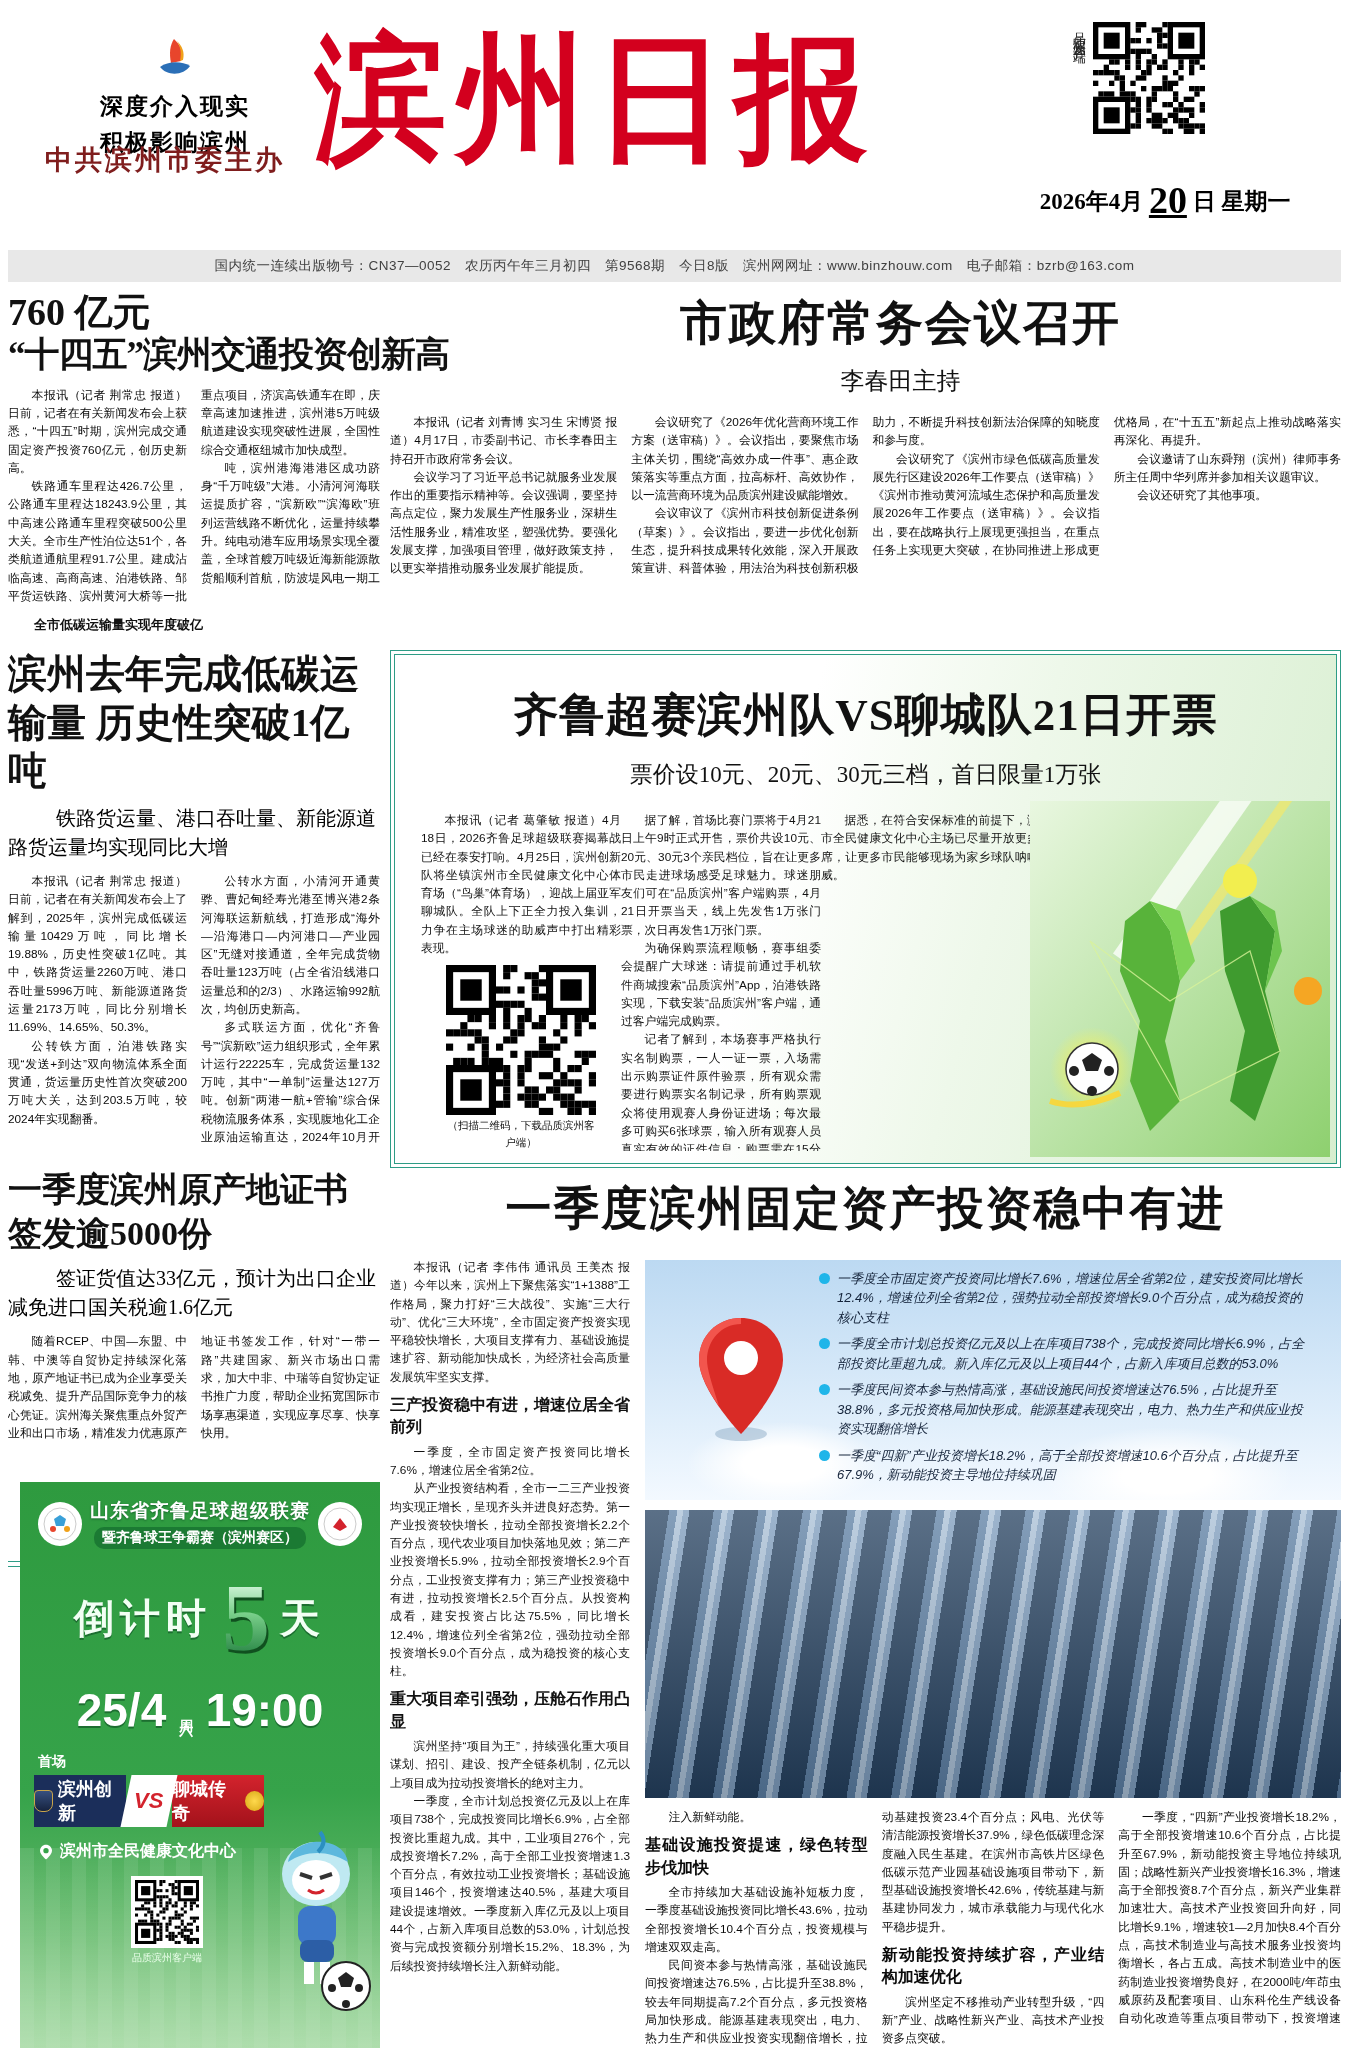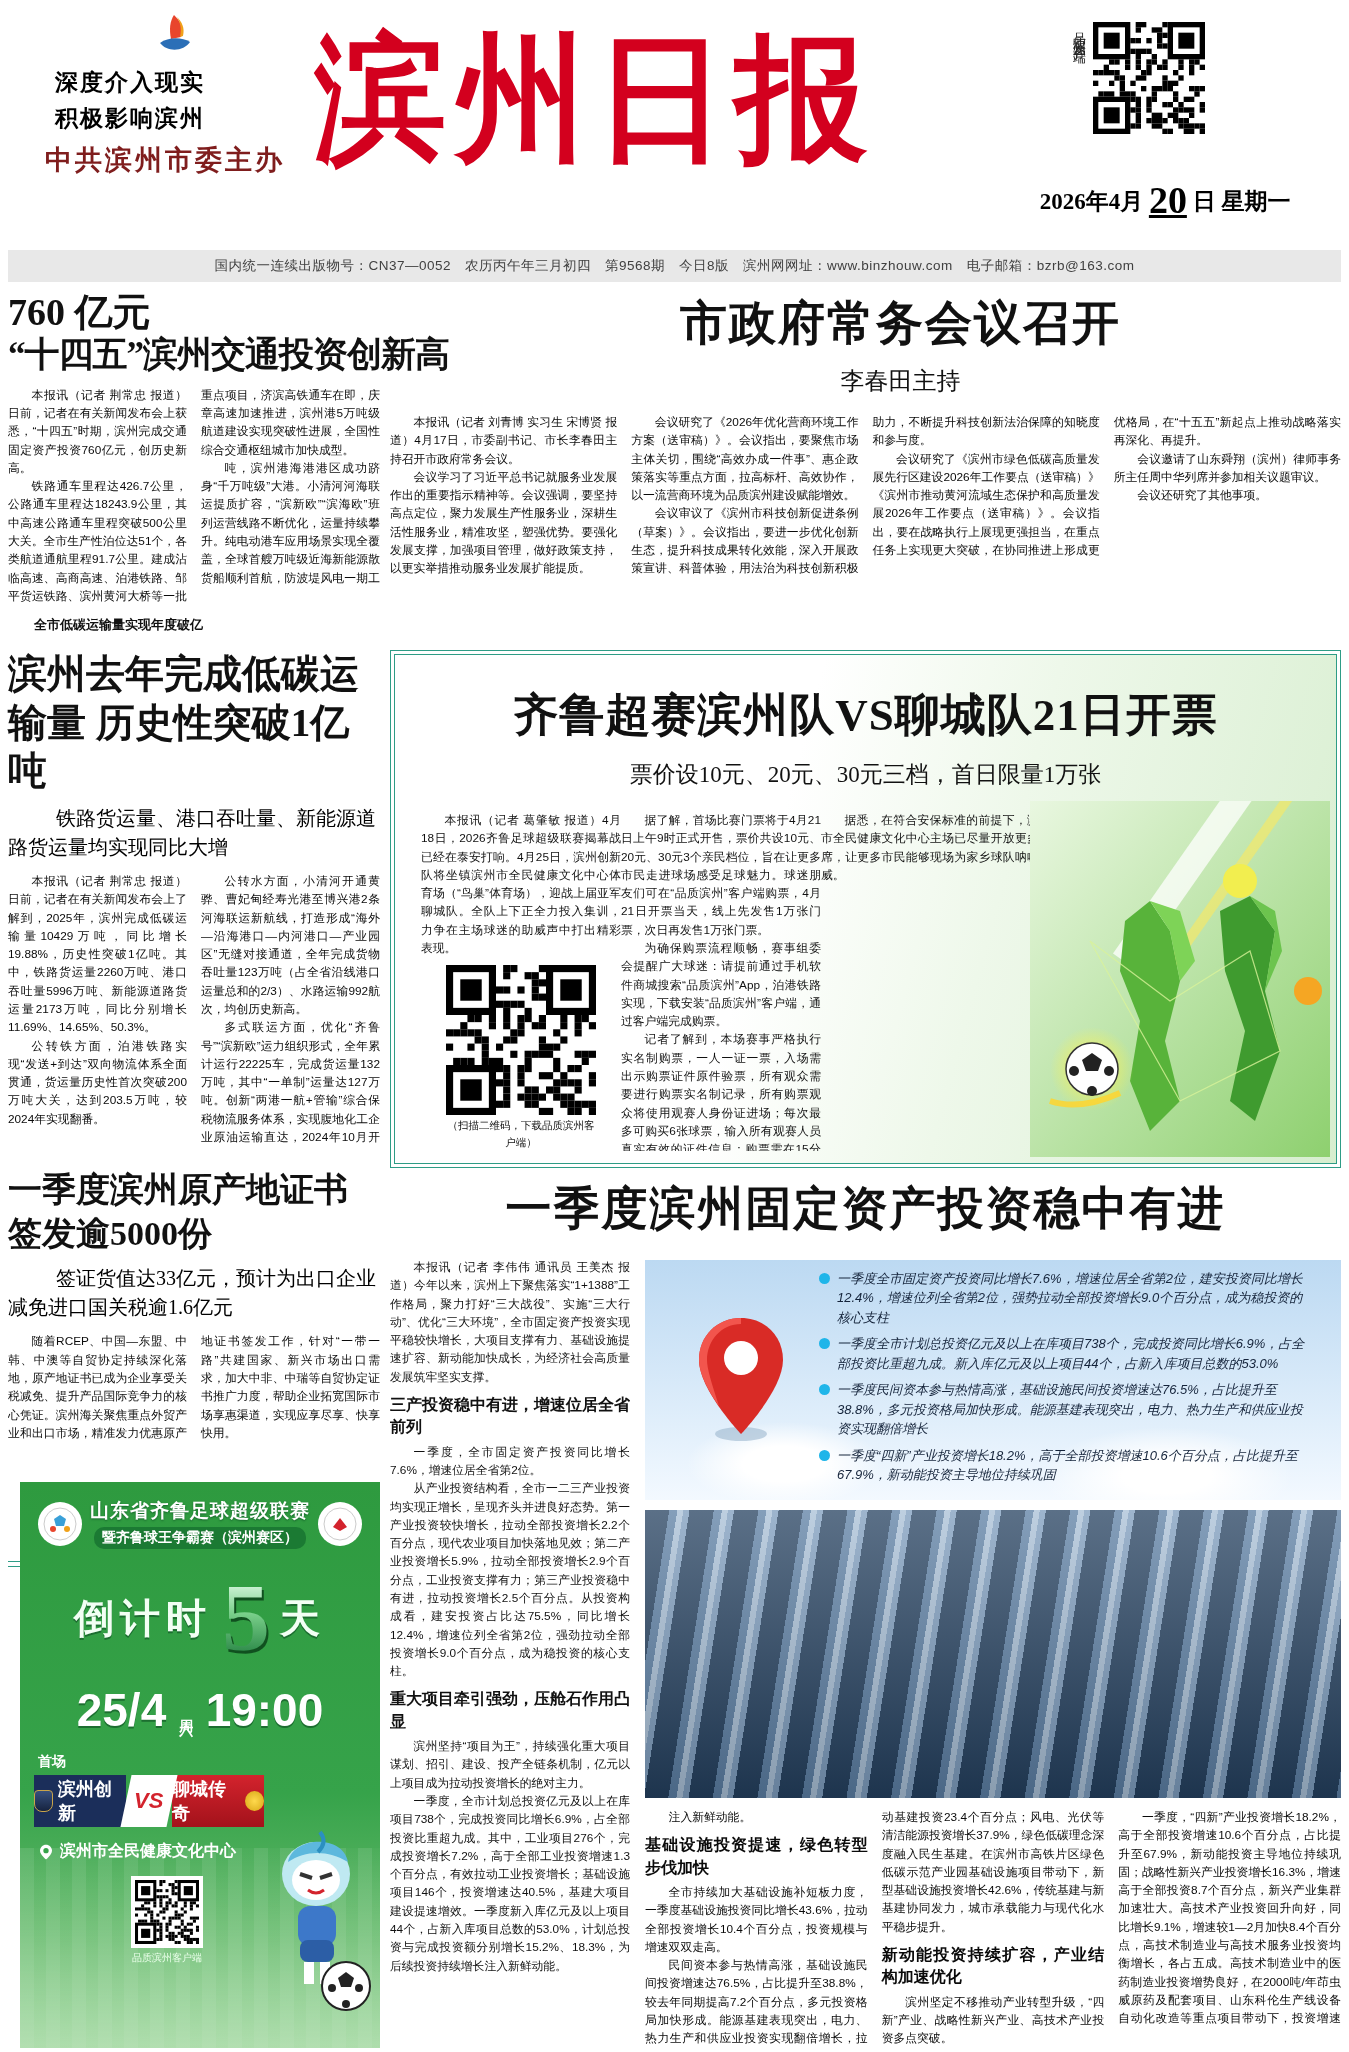--- a/index.html
+++ b/index.html
@@ -1,21 +1,21 @@
 <!DOCTYPE html>
 <html><head>
 <meta charset="utf-8">
 <style>
   * { margin:0; padding:0; box-sizing:border-box; }
   body { background:#888; font-family:"Liberation Sans","DejaVu Sans",sans-serif; }
   .page { position:relative; width:1349px; height:2052px; background:#fff; margin:0 auto; overflow:hidden; color:#111; }
   .serif { font-family:"Liberation Serif","DejaVu Serif",serif; }
 
   
-  .logo-block { position:absolute; left:55px; top:13px; width:240px; text-align:left; }
+  .logo-block { position:absolute; left:55px; top:37px; width:240px; text-align:center; }
   .sail { display:block; margin:0 auto 6px; }
   .slogan { font-size:23px; font-weight:bold; line-height:1.55; color:#000; letter-spacing:2px; }
   .publisher { position:absolute; left:25px; top:142px; width:280px; text-align:center; font-size:27px; font-weight:bold; color:#7f1d1d; letter-spacing:3px; }
   .masthead-title { position:absolute; left:275px; top:0px; width:640px; height:200px; display:flex; align-items:center; justify-content:center;
     font-size:132px; font-weight:900; color:#d3001e; letter-spacing:8px; transform:scaleY(1.04); font-family:"Liberation Serif","DejaVu Serif",serif; }
   .qr-head-wrap { position:absolute; left:1070px; top:22px; display:flex; gap:5px; }
   .qr-vlabel { writing-mode:vertical-rl; font-size:13px; letter-spacing:3px; color:#222; }
   .qr { background:#fff; }
   .dateline { position:absolute; left:990px; top:178px; width:350px; text-align:center; font-size:23px; font-weight:bold; color:#000; font-family:"Liberation Serif","DejaVu Serif",serif; }
   .dateline .big-day { font-size:38px; font-weight:900; vertical-align:-4px;text-decoration:underline; }

